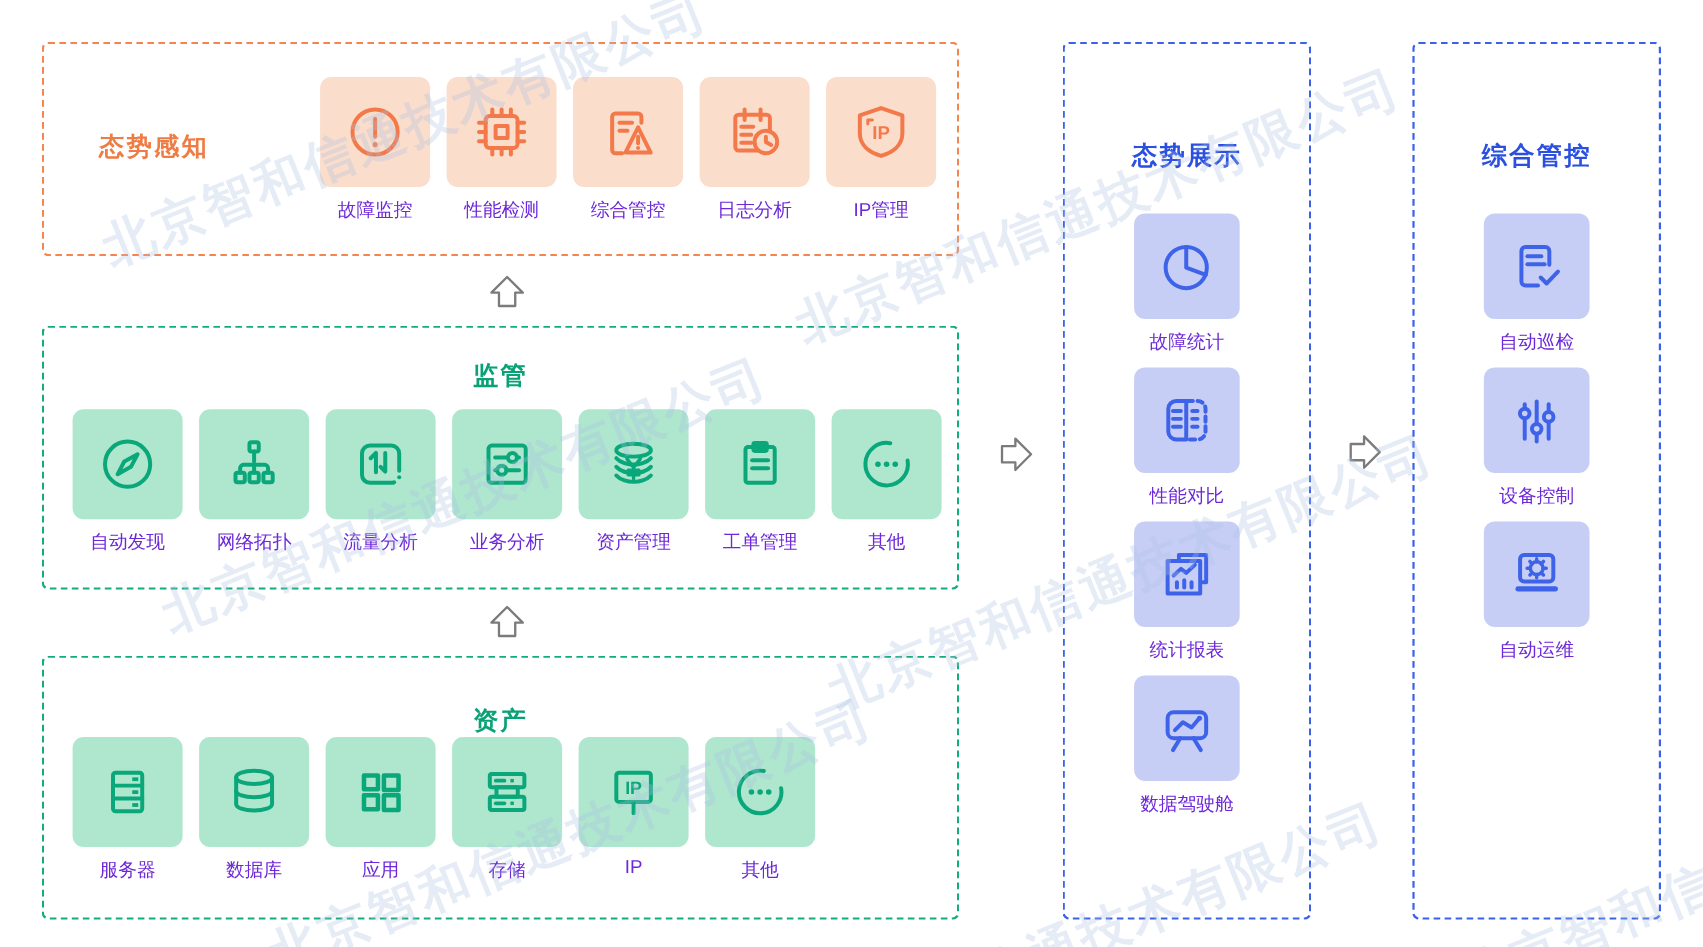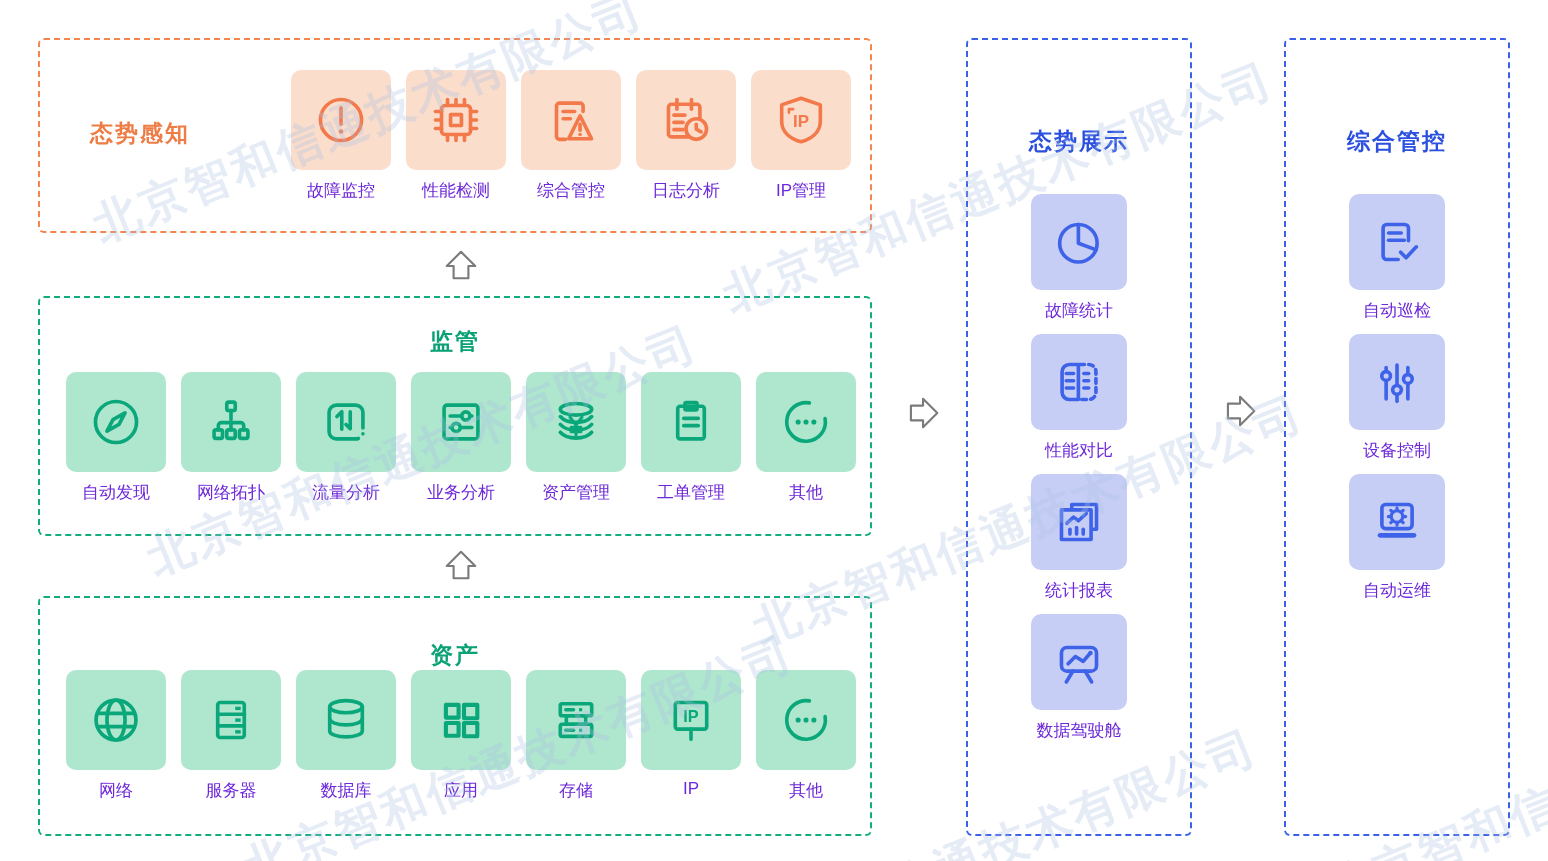--- a/index.html
+++ b/index.html
@@ -193,31 +193,20 @@
         </div>
       </div>
   </section>
 
   <section class="panel green" style="left:38px;top:596px;width:834px;height:240px;">
     <div class="panel-title centered" style="top:18px;">资产</div>
     <div class="tiles-row" style="left:26px;top:72px;">
         <div class="tile-block">
           <div class="tile">
             <svg viewBox="0 0 48 48" fill="none" stroke="currentColor" stroke-width="3" stroke-linecap="round" stroke-linejoin="round">
-              <circle cx="24" cy="24" r="16.5"></circle>
-              <ellipse cx="24" cy="24" rx="7.5" ry="16.5"></ellipse>
-              <line x1="9" y1="18.5" x2="39" y2="18.5"></line>
-              <line x1="9" y1="29.5" x2="39" y2="29.5"></line>
-            </svg>
-          </div>
-          <div class="tile-label">网络</div>
-        </div>
-        <div class="tile-block">
-          <div class="tile">
-            <svg viewBox="0 0 48 48" fill="none" stroke="currentColor" stroke-width="3" stroke-linecap="round" stroke-linejoin="round">
               <rect x="13" y="9.5" width="22" height="29" rx="2"></rect>
               <line x1="13" y1="19.2" x2="35" y2="19.2"></line>
               <line x1="13" y1="28.9" x2="35" y2="28.9"></line>
               <rect x="27.5" y="13" width="4.5" height="2.8" fill="currentColor" stroke="none"></rect>
               <rect x="27.5" y="22.7" width="4.5" height="2.8" fill="currentColor" stroke="none"></rect>
               <rect x="27.5" y="32.4" width="4.5" height="2.8" fill="currentColor" stroke="none"></rect>
             </svg>
           </div>
           <div class="tile-label">服务器</div>
         </div>

